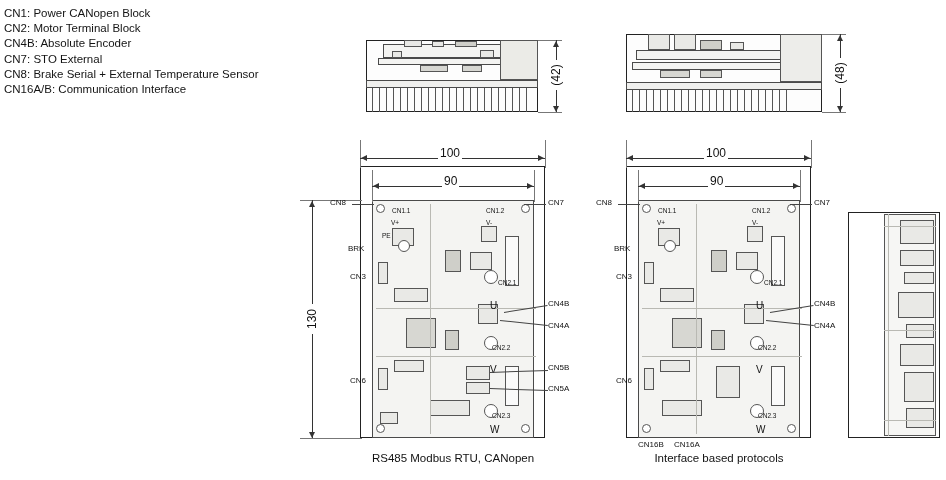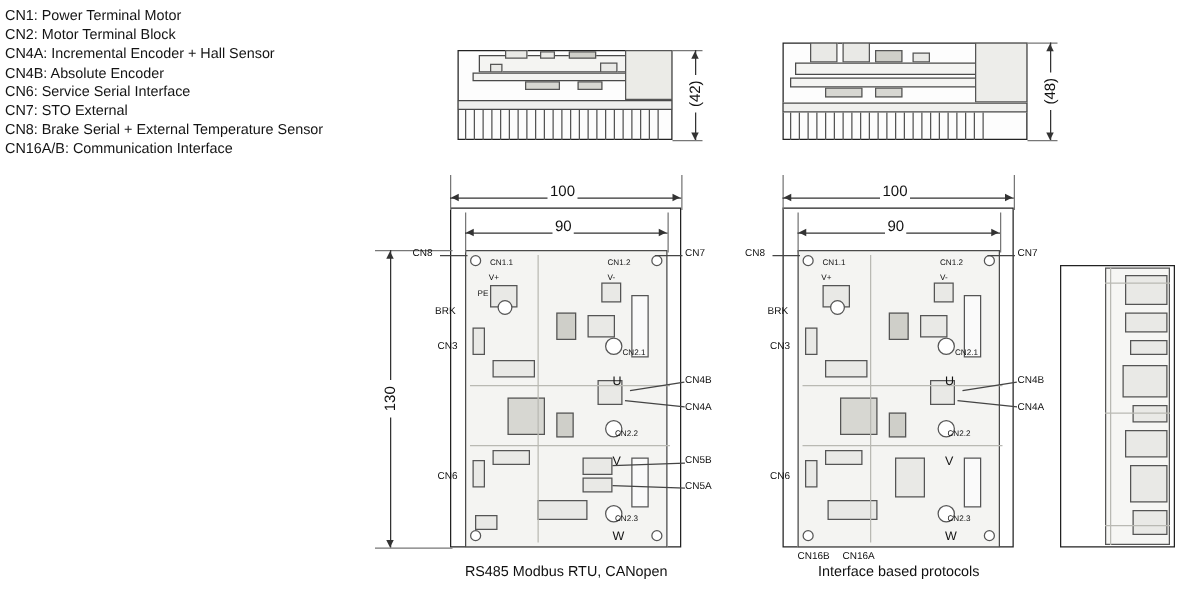--- a/index.html
+++ b/index.html
@@ -67,25 +67,23 @@
   .pad { position:absolute; border:0.8px solid #555; border-radius:50%; background:#fff; }
   .trace { position:absolute; background:#b9b9b3; }
   .hs { position:absolute; background:#f0f0ee; border:1px solid #4a4a4a; }
   .fin { position:absolute; width:1px; background:#555; }
   .sv { position:absolute; border:1px solid #555; background:#f2f2f0; }
 </style>
 </head>
 <body>
 
 <div class="legend">
-  <div>CN1: Power Terminal Motor</div>
+  <div>CN1: Power CANopen Block</div>
   <div>CN2: Motor Terminal Block</div>
-  <div>CN4A: Incremental Encoder + Hall Sensor</div>
   <div>CN4B: Absolute Encoder</div>
-  <div>CN6: Service Serial Interface</div>
   <div>CN7: STO External</div>
   <div>CN8: Brake Serial + External Temperature Sensor</div>
   <div>CN16A/B: Communication Interface</div>
 </div>
 
 <div>
 
   <div class="board" style="left:366px; top:40px; width:172px; height:72px;"></div>
 
   <div class="pcb" style="left:383px; top:44px; width:138px; height:14px;"></div>

